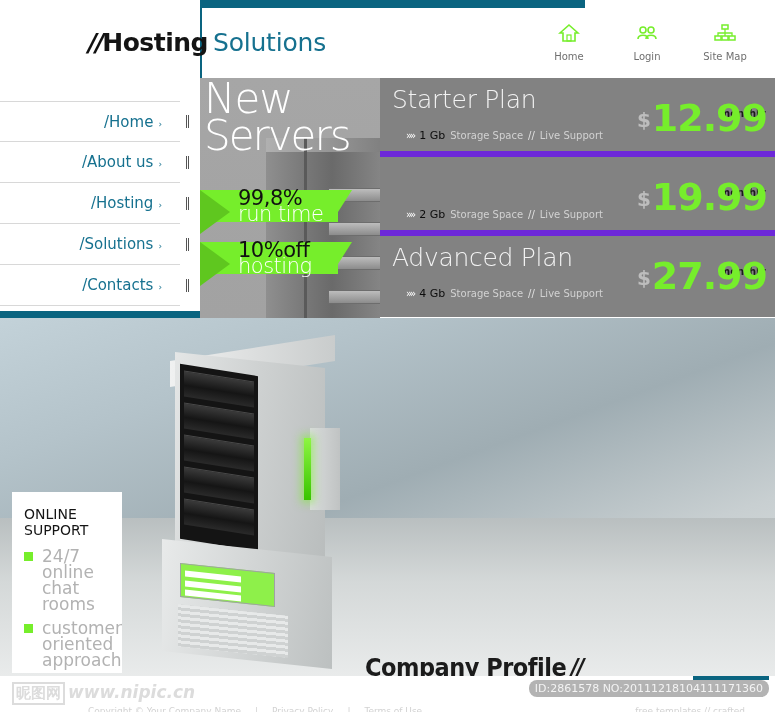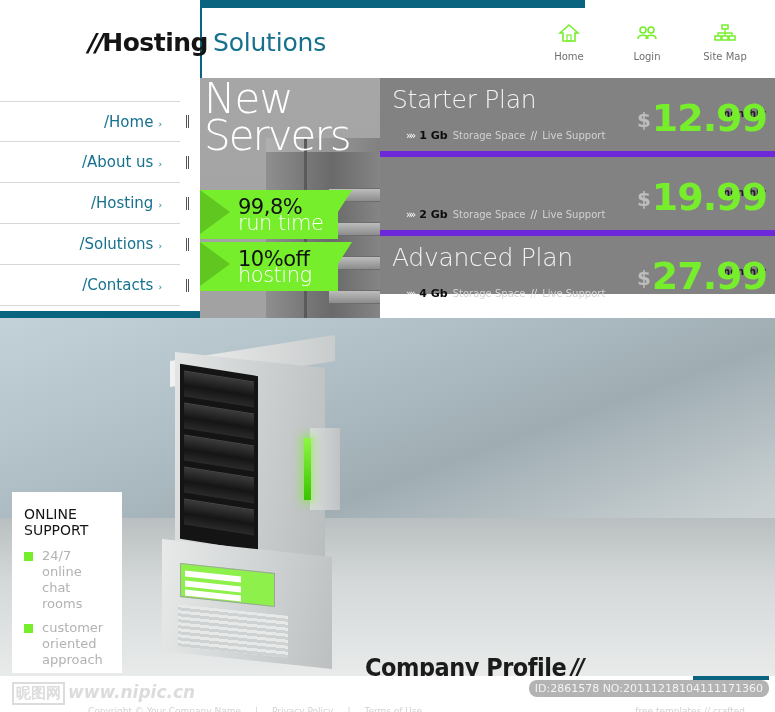--- a/index.html
+++ b/index.html
@@ -85,21 +85,21 @@
     position:absolute; left: 38px; top: -10px; width: 3px; height: 200px;
     background: #5a5a5a;
   }
   .hero-title {
     position:absolute; left: 4px; top: 2px; color:#ffffff;
     font-size: 42px; line-height: 37px; font-weight: 300;
     letter-spacing:-1px; white-space:nowrap;
   }
   .hero-title .l2 { display:block; letter-spacing:-2px; }
   .badge {
-    position:absolute; height: 49px; background: #76ee2b;
+    position:absolute; height: 32px; background: #76ee2b;
     display:flex; align-items:center; padding-left: 38px;
   }
   .badge::before {
     content:""; position:absolute; left:0; top:0;
     border-top: 22px solid transparent; border-bottom: 22px solid transparent;
     border-left: 30px solid #5fc71f;
   }
   .badge::after {
     content:""; position:absolute; right:-14px; top:0;
     border-top: 22px solid #76ee2b; border-right: 14px solid transparent;
@@ -109,32 +109,32 @@
   .badge .b-lab { display:block; color:#fff; font-size:21px; font-weight:300; margin-top:-4px; letter-spacing:-0.5px;}
   #badge1 { left: 200px; top: 190px; width: 138px; }
   #badge2 { left: 200px; top: 242px; width: 138px; }
 
   
   .plans { position:absolute; left: 380px; top: 78px; width: 395px; }
   .plan {
     position: relative; height: 79px; background: #828282;
     border-bottom: 6px solid #6d28d9;
   }
-  .plan:last-child { border-bottom: none; height: 58px; }
+  .plan:last-child { border-bottom: none; height: 81px; }
   .plan-title {
     position:absolute; left: 12px; top: 7px; color:#f2f2f2;
     font-size: 25px; font-weight: 300; letter-spacing: -0.3px;
   }
   .plan-feat {
     position:absolute; left: 26px; top: 51px;
     font-size: 10px; color: #d2d2d2; white-space: nowrap;
     display:flex; align-items:center; gap:5px;
   }
   .feat-icon { color:#fff; font-size: 10px; letter-spacing:-2px; }
-  .feat-gb { color: #0d0d0d; font-weight: bold; font-size: 11px; }
+  .feat-gb { color: #0d0d0d; font-weight: normal; font-size: 11px; }
   .feat-sep { color: #e2e2e2; }
   .plan-price {
     position:absolute; right: 8px; top: 22px;
     display:flex; align-items:flex-end;
   }
   .monthly {
     position:absolute; right: 9px; top: 30px;
     font-size: 10px; font-weight: bold; color: #1a1a1a;
   }
   .dollar { color:#bdbdbd; font-size: 20px; font-weight:bold; margin-right:1px; position:relative; top:-4px; }
@@ -200,21 +200,21 @@
   .support {
     position:absolute; left: 12px; top: 492px; width: 110px; height: 181px;
     background: #ffffff; padding: 14px 10px 0 12px; z-index: 5;
   }
   .support-title {
     font-size: 14px; color:#151515; line-height: 16px; letter-spacing:0px;
   }
   .support-list { list-style:none; margin-top: 10px; }
   .support-list li {
     position: relative; padding-left: 18px; margin-bottom: 8px;
-    font-size: 13px; line-height: 16px; color: #b2b2b2;
+    font-size: 17px; line-height: 16px; color: #b2b2b2;
   }
   .support-list li .sq {
     position:absolute; left: 0; top: 4px; width: 9px; height: 9px; background:#76ee2b;
   }
 
   
   .content { position:absolute; left: 365px; top: 335px; width: 400px; z-index: 4;}
   .sec-head {
     font-size: 25px; color: #1b1b1b; font-weight: bold; letter-spacing:-0.5px;
     margin-bottom: 20px; font-family: "DejaVu Sans Condensed","DejaVu Sans", sans-serif;

